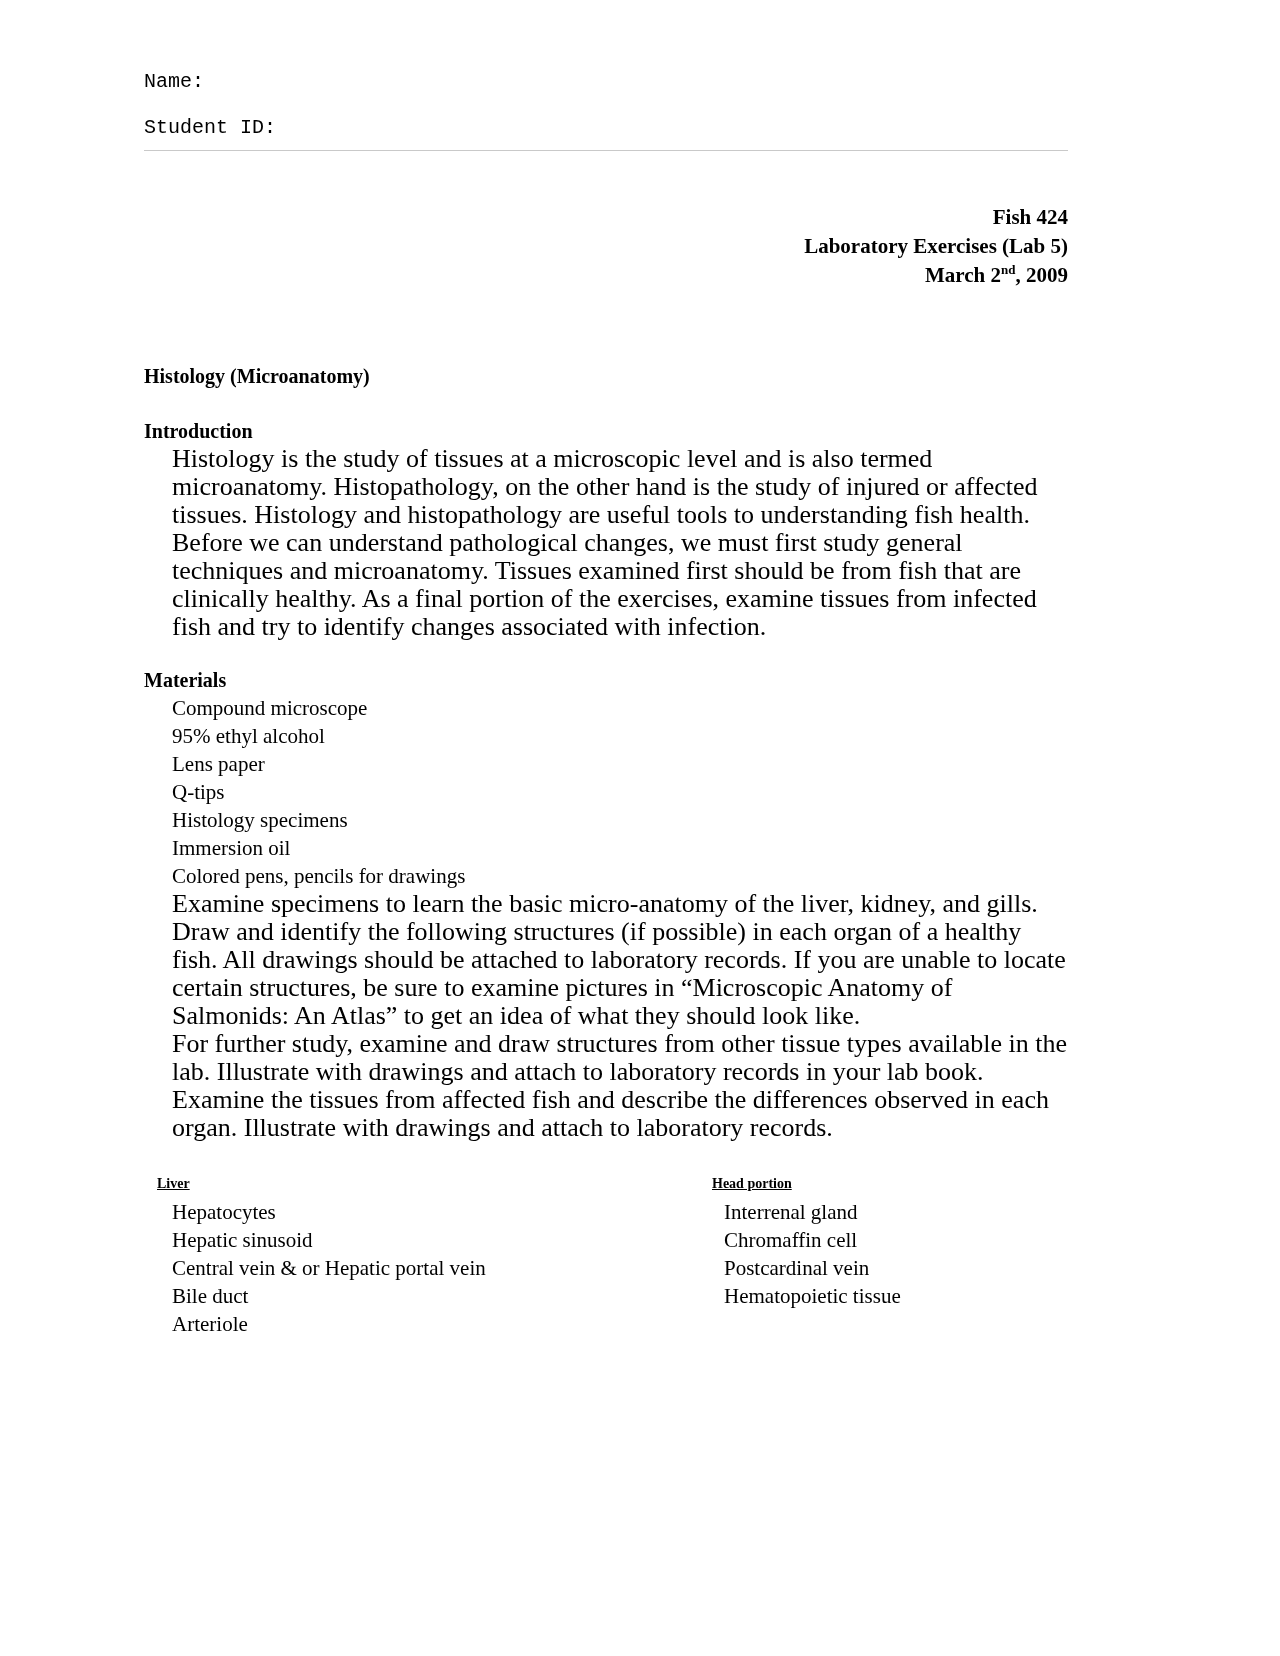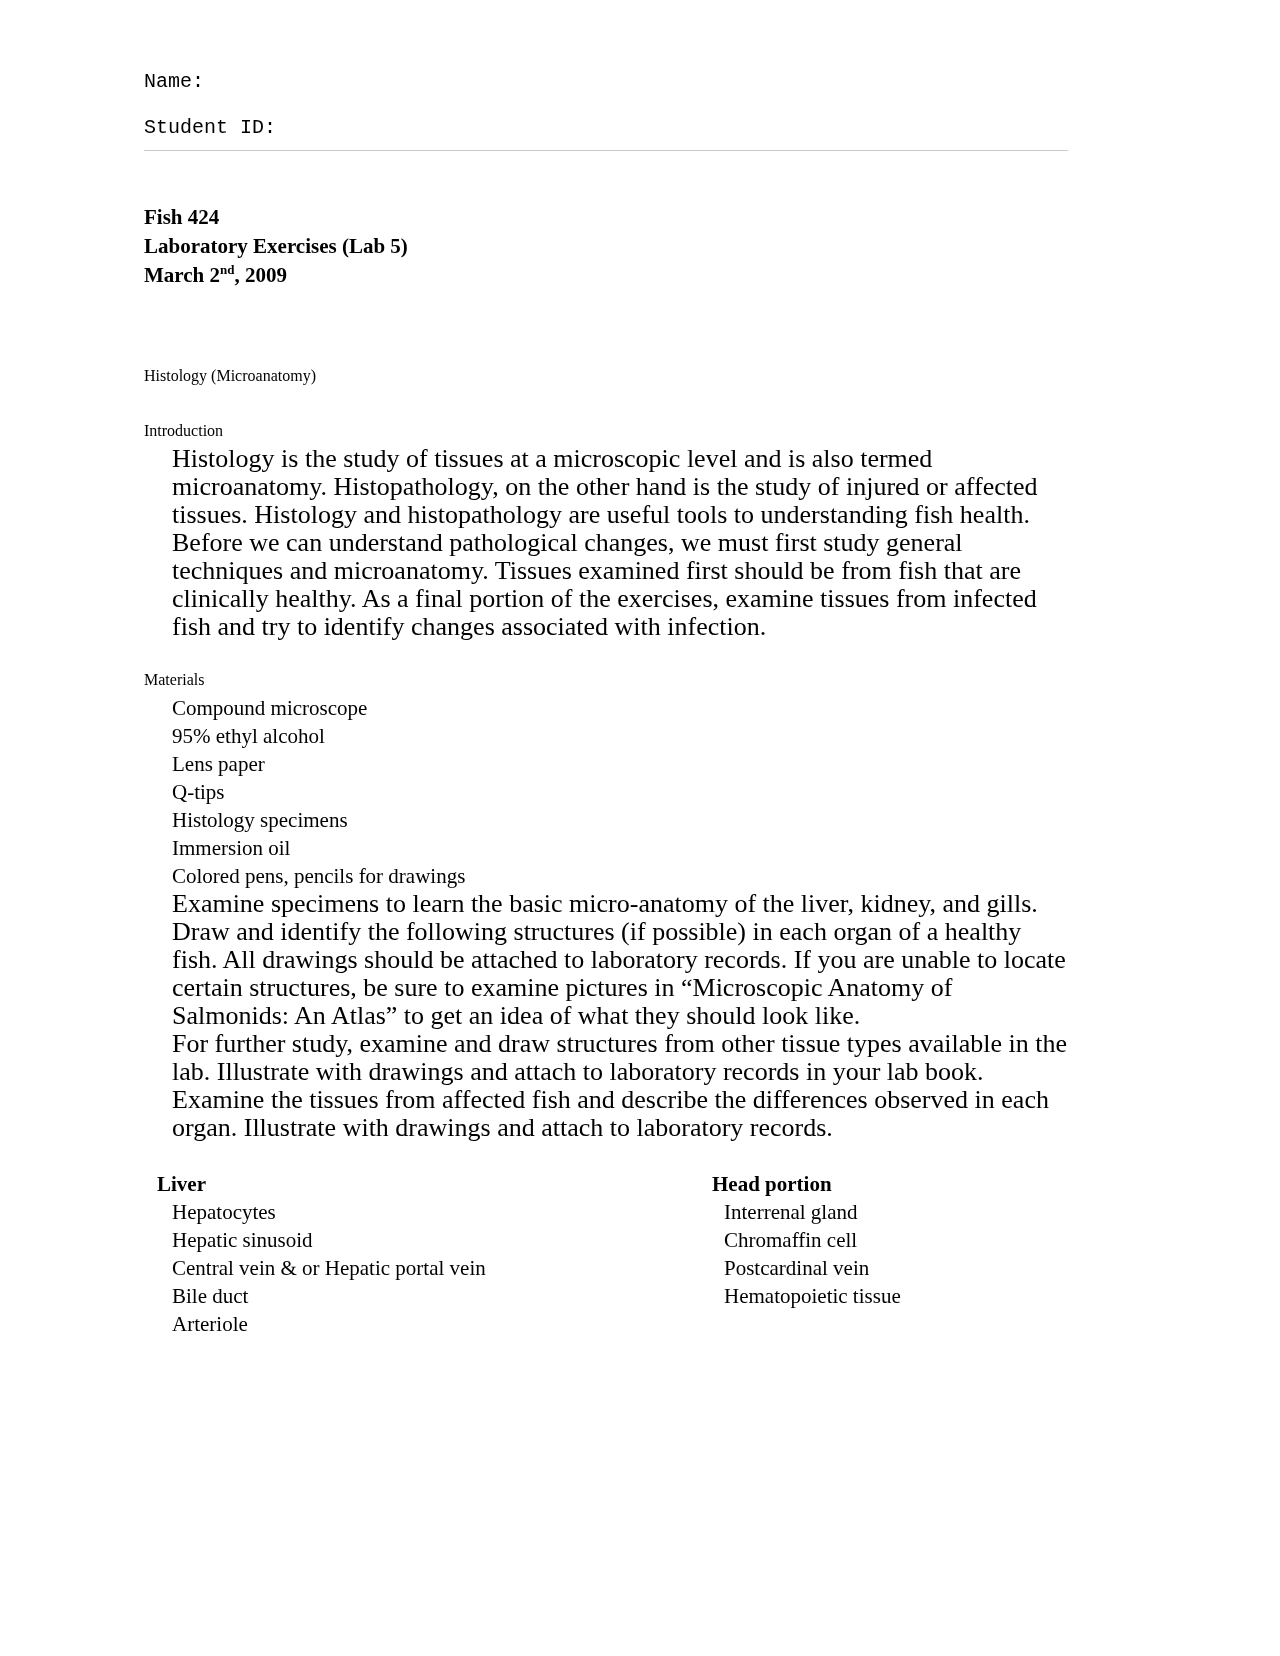--- a/index.html
+++ b/index.html
@@ -22,33 +22,33 @@
   .meta-2 { margin-top: 22px; }
   .rule {
     border: none;
     border-top: 1px solid #c9c9c9;
     margin-top: 10px;
     width: 100%;
     height: 0;
   }
   .title-block {
     margin-top: 52px;
-    text-align: left;
+    text-align: right;
     font-weight: bold;
     font-size: 21px;
     line-height: 29px;
   }
   .title-block sup {
     font-size: 13px;
     vertical-align: super;
     line-height: 0;
   }
   .heading {
-    font-size: 16px;
-    font-weight: normal;
+    font-size: 20px;
+    font-weight: bold;
     line-height: 28px;
   }
   .main-heading { margin-top: 72px; }
   .intro-heading { margin-top: 27px; }
   .mt { margin-top: 25px; }
   .body-para {
     padding-left: 28px;
     font-size: 26px;
     line-height: 28px;
   }
@@ -61,22 +61,23 @@
   .columns {
     margin-top: 28px;
     display: flex;
   }
   .col-liver {
     width: 568px;
     flex: 0 0 568px;
     padding-left: 13px;
   }
   .col-heading {
-    font-size: 21px;
+    font-size: 14px;
     font-weight: bold;
+    text-decoration: underline;
     line-height: 28px;
   }
   .col .list-item { padding-left: 15px; }
   .col-kidney .list-item { padding-left: 12px; }
 </style>
 </head>
 <body>
 
 <div class="page">
 

